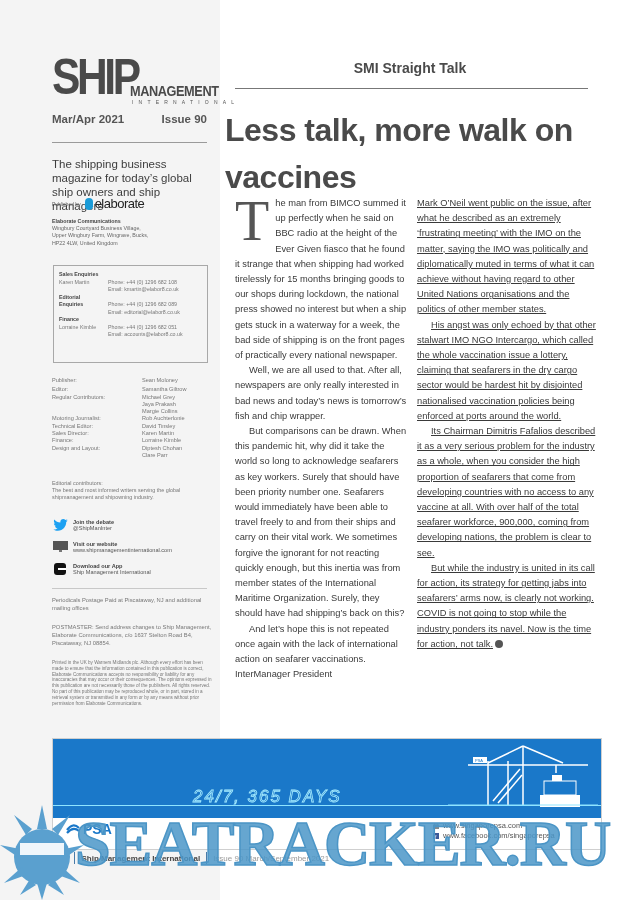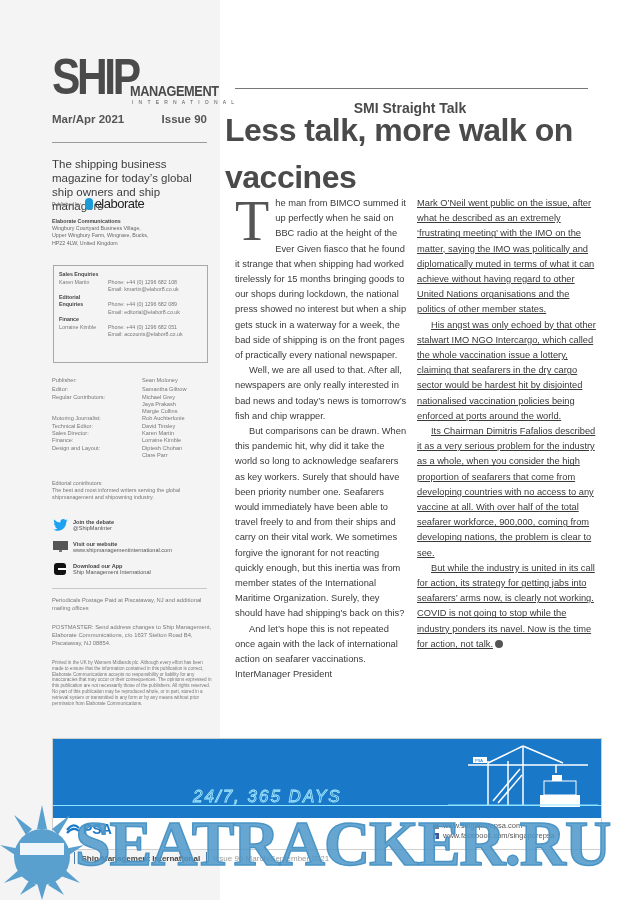--- a/index.html
+++ b/index.html
@@ -45,21 +45,21 @@
   .social-icon { width: 16px; height: 12px; margin-right: 5px; flex-shrink: 0; display: flex; align-items: center; justify-content: center; }
   .social-text { font-size: 5.6px; line-height: 6.5px; color: #555; }
   .social-title { font-weight: bold; color: #444; }
   .hr-side2 { position: absolute; left: 52px; top: 588px; width: 155px; height: 1px; background: #c8c8c8; }
 
   .postage { position: absolute; left: 52px; top: 596px; width: 160px; font-size: 5.8px; line-height: 8px; color: #777; }
   .postmaster { position: absolute; left: 52px; top: 623px; width: 160px; font-size: 5.8px; line-height: 8px; color: #777; }
   .printed { position: absolute; left: 52px; top: 660px; width: 160px; font-size: 4.6px; line-height: 5.8px; color: #777; }
 
   
-  .section-label { position: absolute; left: 230px; top: 60px; width: 360px; text-align: center; font-weight: bold; font-size: 14px; color: #4a4a4a; margin-top: 40px; }
+  .section-label { position: absolute; left: 230px; top: 60px; width: 360px; text-align: center; font-weight: bold; font-size: 14px; color: #4a4a4a; }
   .hr-main { position: absolute; left: 235px; top: 88px; width: 353px; height: 1px; background: #777; }
   .headline { position: absolute; left: 225px; top: 107px; width: 375px; text-align: left; font-weight: bold; font-size: 32px; line-height: 47px; color: #4a4a4a; letter-spacing: -0.5px; }
 
   .col { position: absolute; top: 196px; font-size: 9.3px; line-height: 15.2px; color: #3a3a3a; }
   .col1 { left: 235px; width: 172px; }
   .col2 { left: 417px; width: 180px; text-decoration: underline; }
   .col p { margin: 0; }
   .indent { text-indent: 14px; }
   .dropcap { float: left; font-family: "Liberation Serif", serif; font-size: 56px; line-height: 44px; height: 44px; color: #555; margin: 3px 6px 0 0; font-weight: normal; }
   .end-dot { display: inline-block; width: 8px; height: 8px; border-radius: 50%; background: #555; vertical-align: -1px; margin-left: 2px; }

